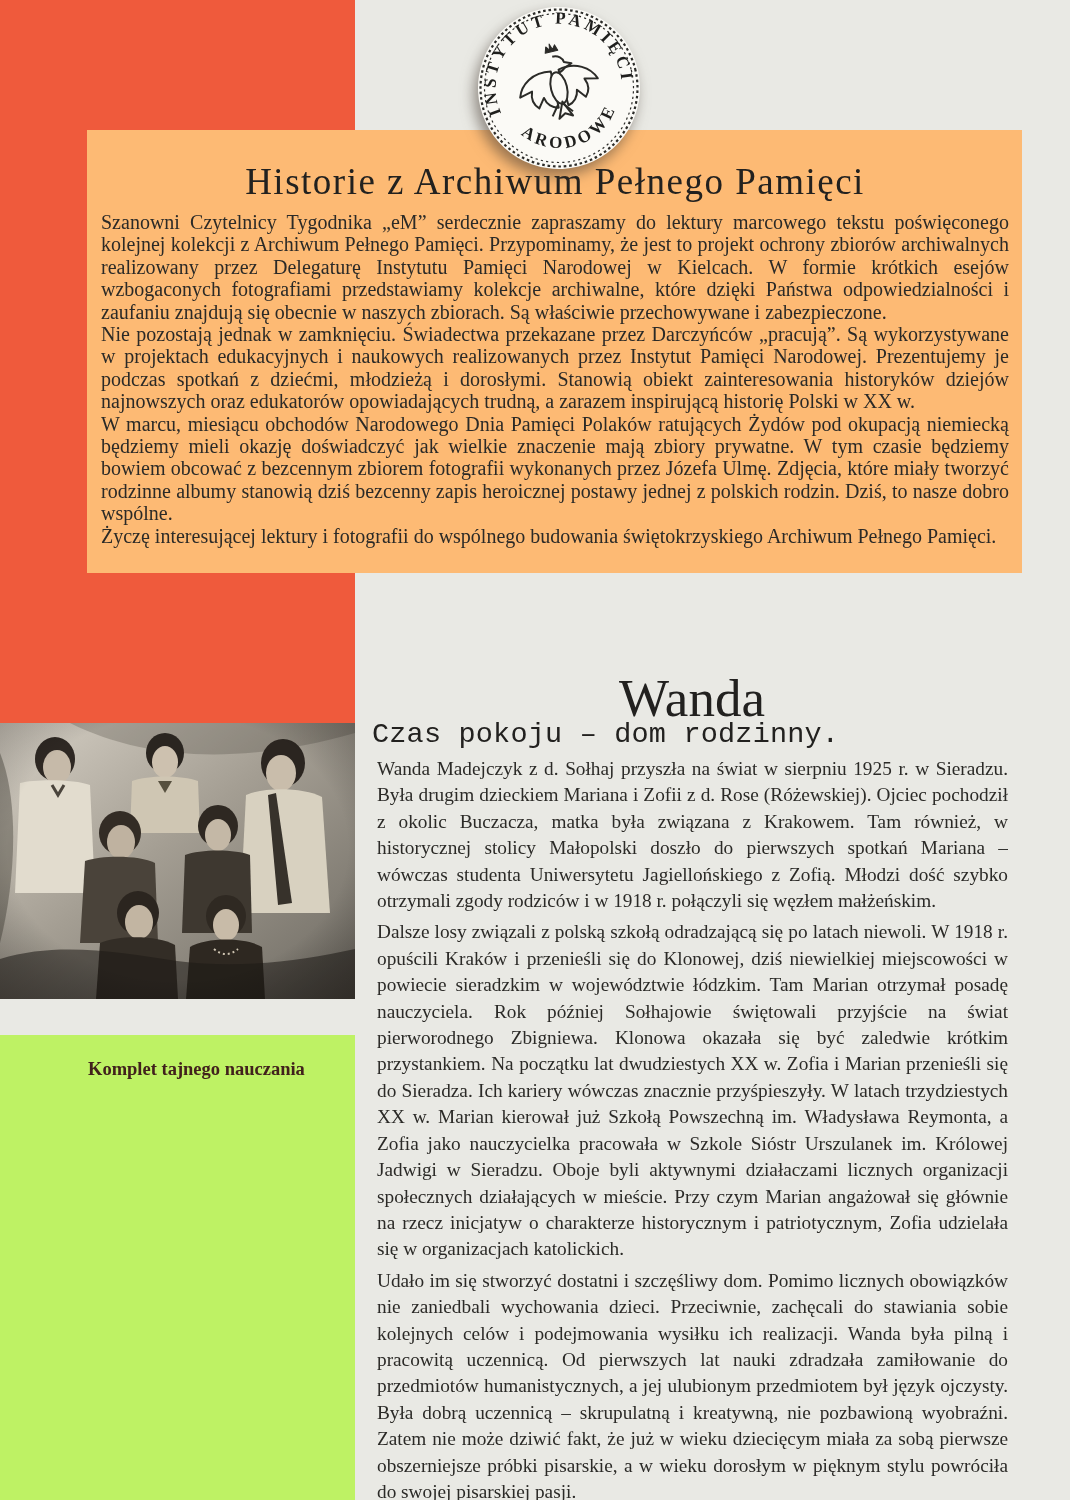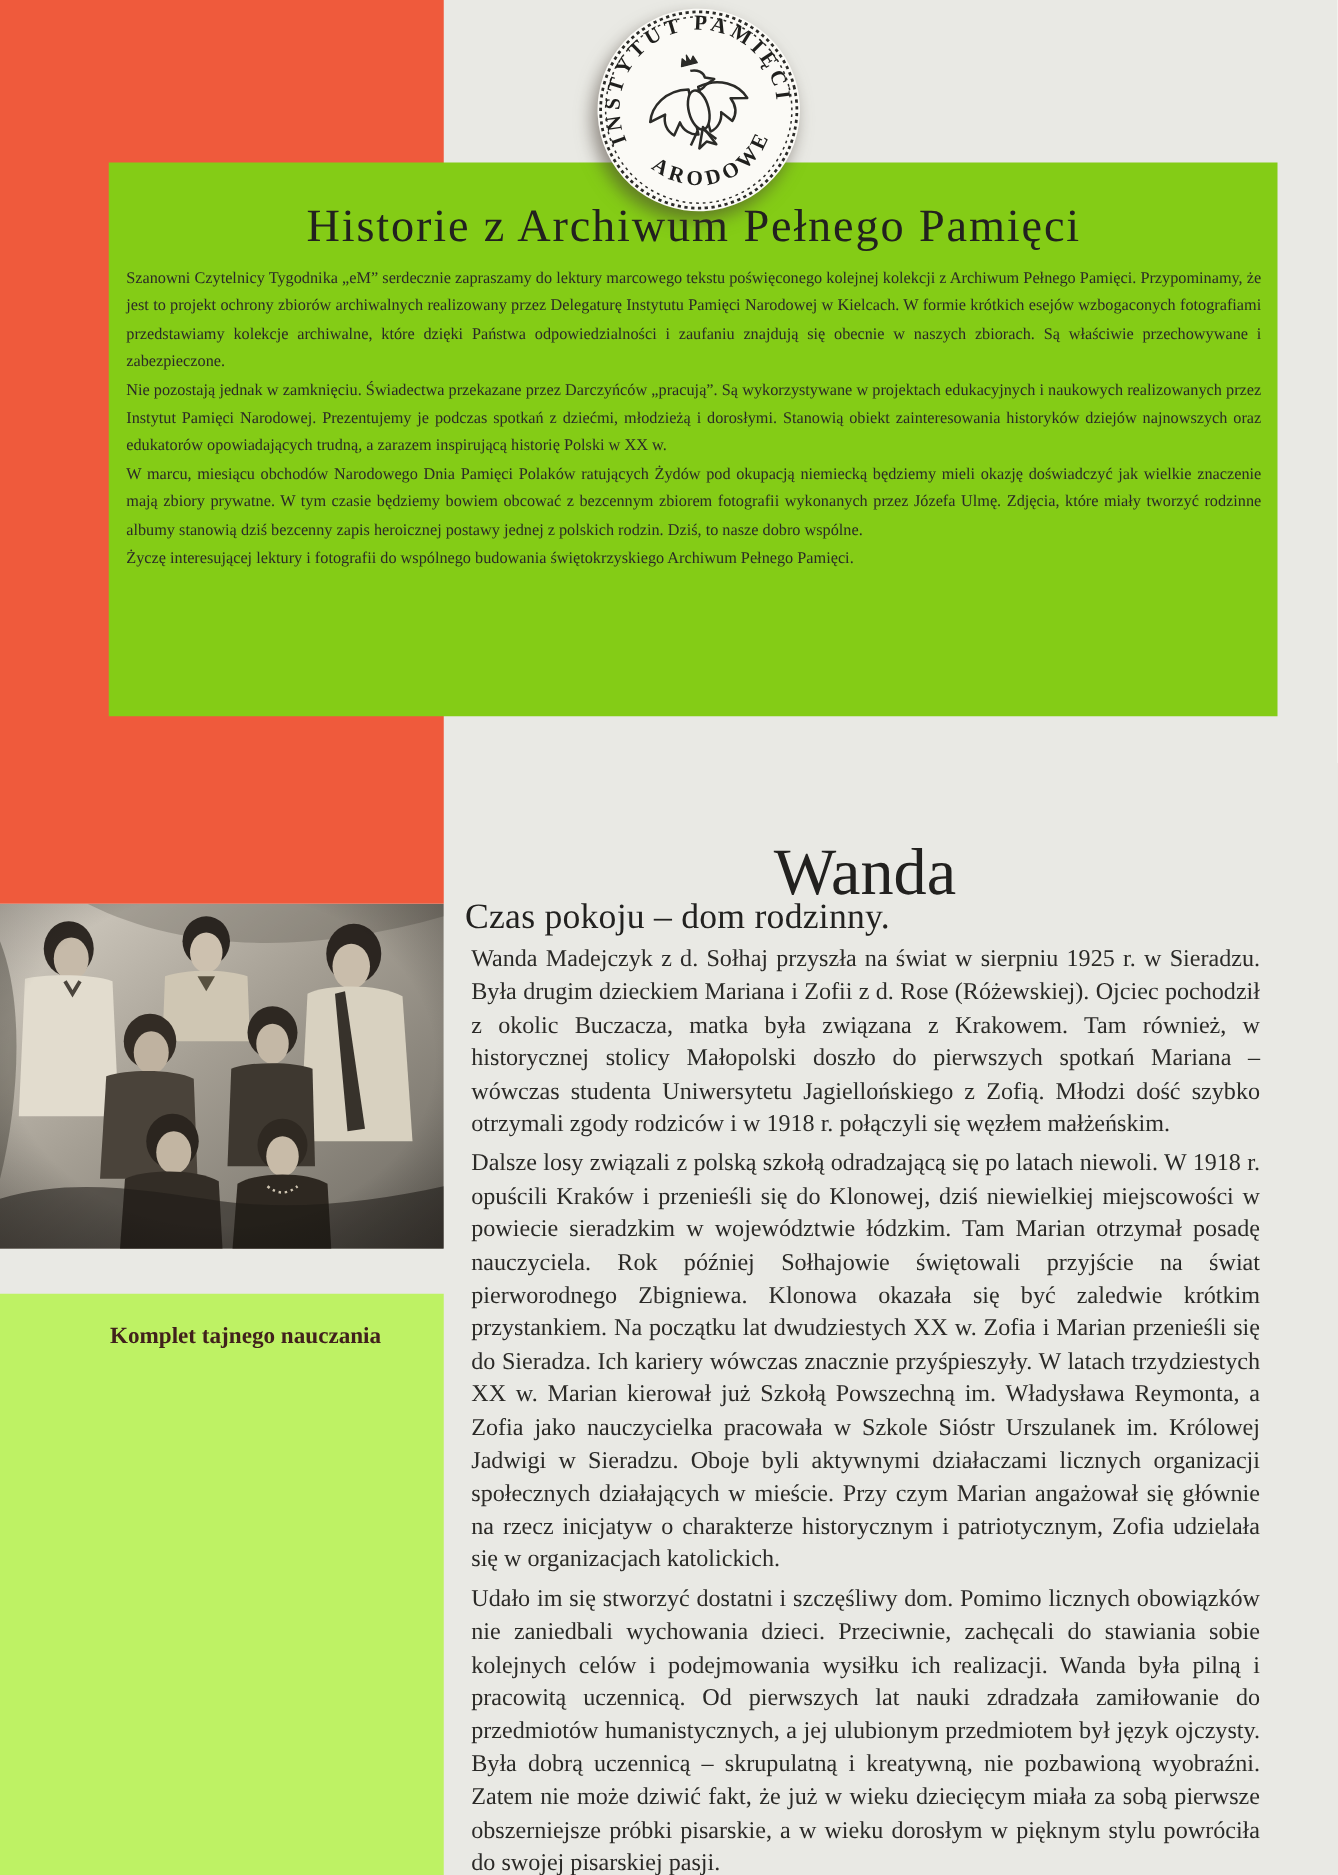--- a/index.html
+++ b/index.html
@@ -7,42 +7,42 @@
     position:relative; width:1070px; height:1500px;
     background:#E9E9E4; overflow:hidden;
     font-family:"Liberation Serif", serif; color:#2B2A27;
   }
   
   .orange-top{position:absolute;left:0;top:0;width:355px;height:723px;background:#EF5A3C;}
   .caption-box{position:absolute;left:0;top:999px;width:355px;height:501px;background:#bef264;margin-top:36px;}
   
   .masthead{
     position:absolute;left:87px;top:130px;width:935px;height:443px;
-    background:#84cc16; box-sizing:border-box; padding:30px 13px 0 14px;
+    background:#fdba74; box-sizing:border-box; padding:30px 13px 0 14px;
   }
   .masthead-title{
     margin:0 0 8px 0; text-align:center; font-weight:normal;
     font-size:37px; letter-spacing:1.5px; color:#22211F;
   }
-  .masthead p{margin:0; font-size:13px; line-height:22.4px; text-align:justify; color:#2B2A27;}
+  .masthead p{margin:0; font-size:20px; line-height:22.4px; text-align:justify; color:#2B2A27;}
   
   .seal{position:absolute;left:477px;top:6px;width:164px;height:164px;
         filter:drop-shadow(-4px 7px 7px rgba(70,58,50,.55));}
   
   .byline{position:absolute;left:372px;top:590px;width:640px;font-size:17.5px;line-height:27px;}
   .byline .authors{font-weight:bold;color:#22211F;}
   .byline .org{color:#2B2A27;}
   
   .article-title{
     position:absolute;left:372px;top:668px;width:640px;margin:0;
     text-align:center;font-weight:normal;font-size:53px;color:#22211F;
   }
   .column{position:absolute;left:372px;top:718px;width:641px;}
   .column h3{
-    margin:0 0 3px 0;font-weight:normal;font-size:28.5px;color:#22211F;letter-spacing:.2px;
+    margin:0 0 3px 0;font-weight:normal;font-size:28.5px;color:#22211F;letter-spacing:.2px;font-family:Liberation Mono, monospace;
   }
   .column p{margin:5px;font-size:19.3px;line-height:26.4px;text-align:justify;color:#2B2A27;}
   
   .photo{position:absolute;left:0;top:723px;width:355px;height:276px;}
   .photo svg{display:block;}
   
   .caption{box-sizing:border-box;padding:19px 14px 0 88px;color:#41211C;}
   .caption .cap-bold{font-weight:bold;font-size:18.5px;line-height:30px;}
   .caption .cap-rest{font-size:18px;line-height:29px;}
 </style>

